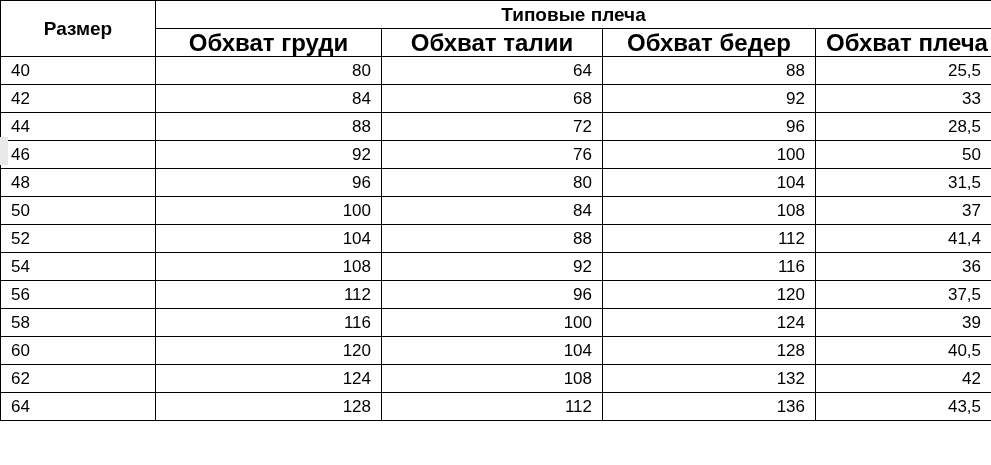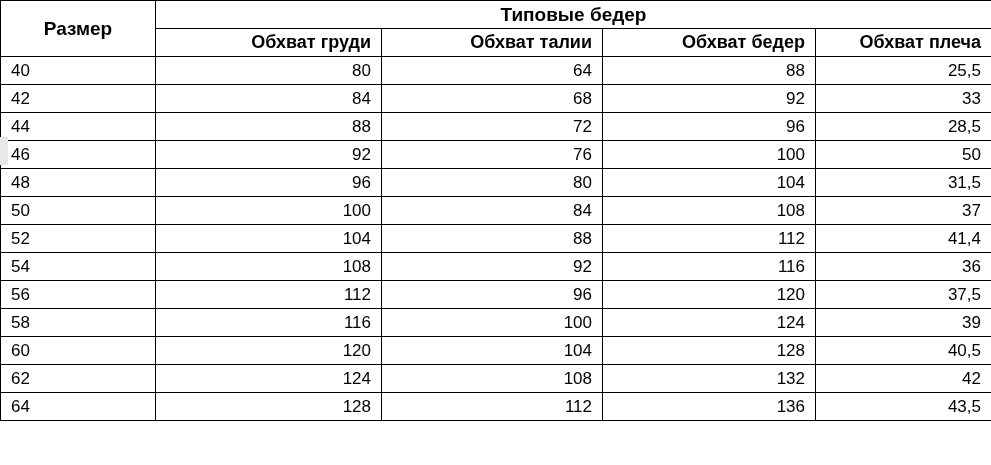--- a/index.html
+++ b/index.html
@@ -49,23 +49,23 @@
     height: 32px;
     line-height: 32px;
   }
   th.size-head {
     text-align: center;
     font-weight: bold;
     font-size: 19px;
     vertical-align: middle;
   }
   th.sub-head {
-    text-align: right;
+    text-align: center;
     font-weight: bold;
-    font-size: 18px;
+    font-size: 24px;
     height: 32px;
     line-height: 32px;
   }
   td.num {
     text-align: right;
     font-size: 17px;
     font-weight: normal;
   }
   tbody tr td:first-child {
     text-align: left;
@@ -87,21 +87,21 @@
     <colgroup>
       <col class="c-size">
       <col class="c-chest">
       <col class="c-waist">
       <col class="c-hips">
       <col class="c-shoulder">
     </colgroup>
     <thead>
       <tr>
         <th class="size-head" rowspan="2">Размер</th>
-        <th class="group-head" colspan="4">Типовые бедер</th>
+        <th class="group-head" colspan="4">Типовые плеча</th>
       </tr>
       <tr>
         <th class="sub-head">Обхват груди</th>
         <th class="sub-head">Обхват талии</th>
         <th class="sub-head">Обхват бедер</th>
         <th class="sub-head">Обхват плеча</th>
       </tr>
     </thead>
     <tbody>
       <tr>

